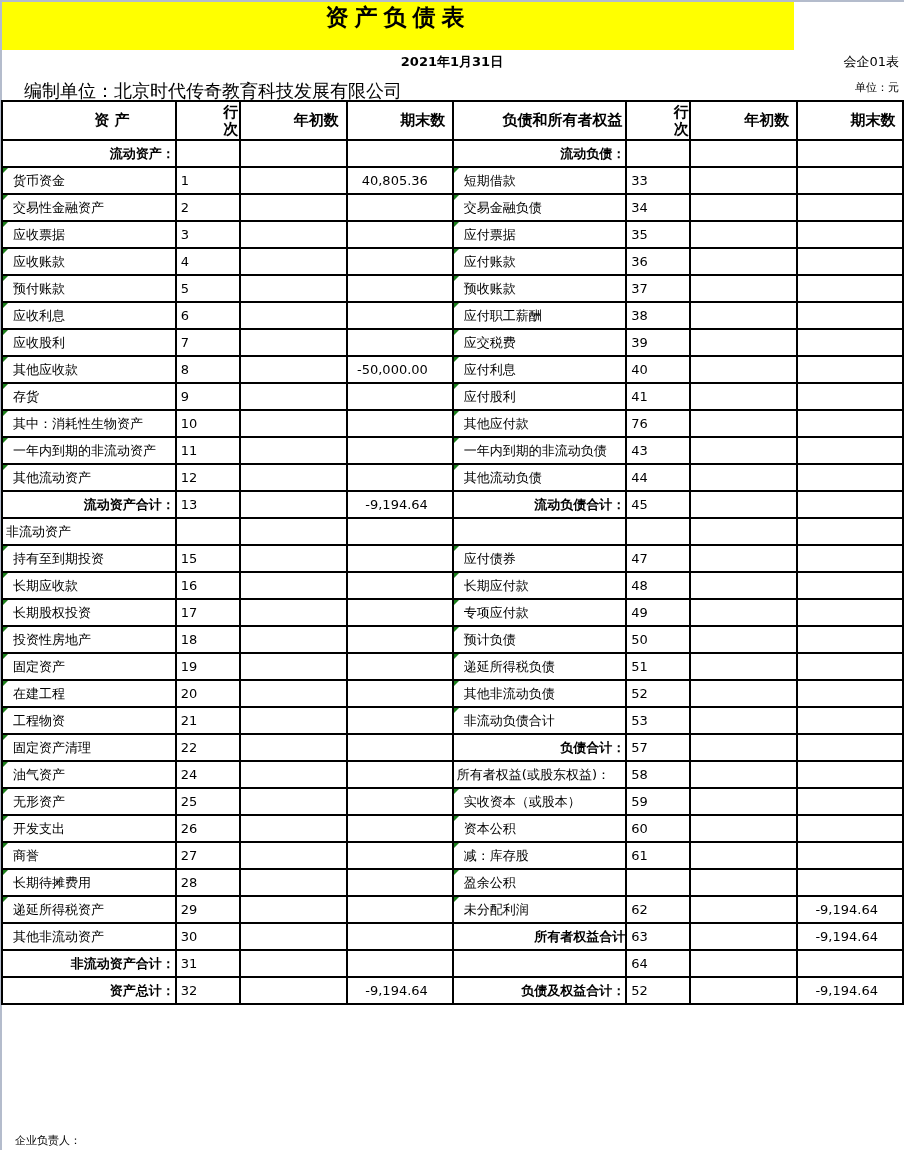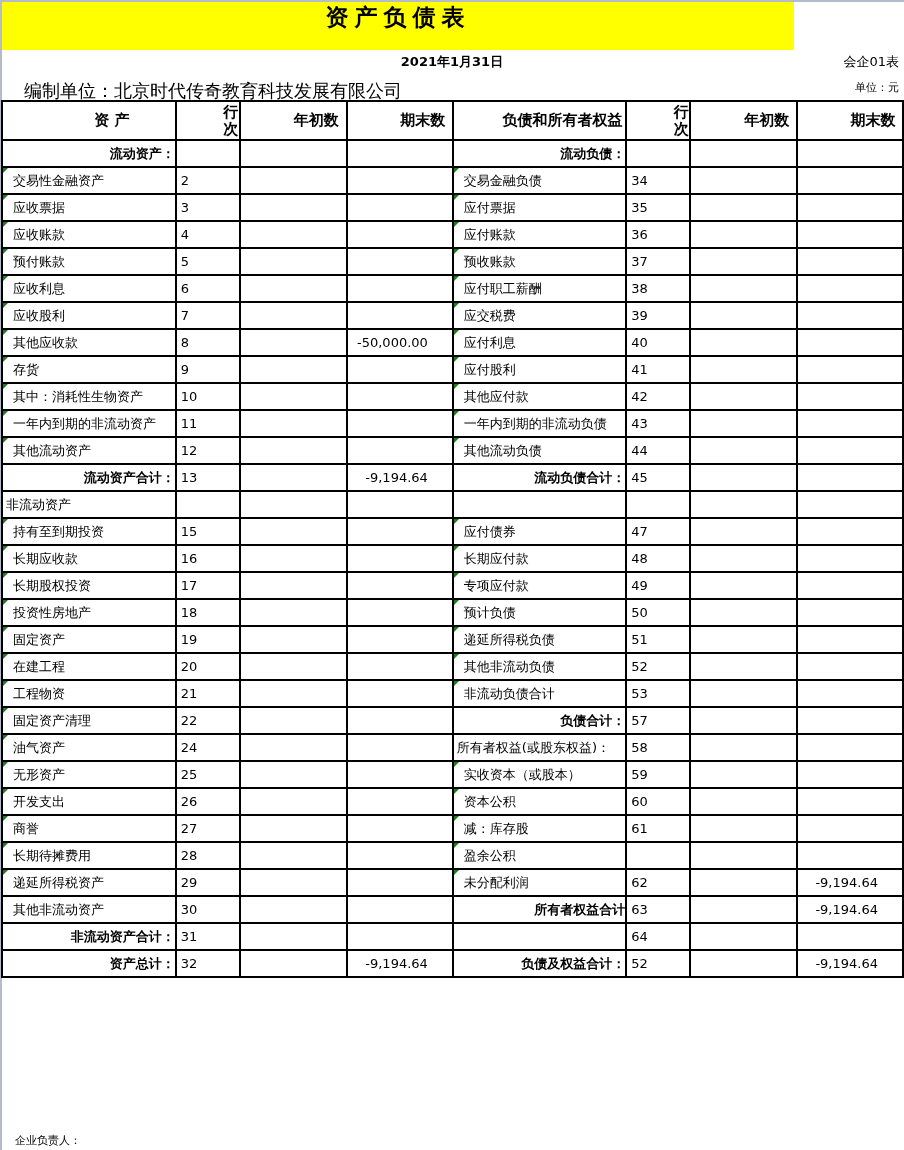--- a/index.html
+++ b/index.html
@@ -70,20 +70,30 @@
         <td class="label bold">流动资产：</td>
         <td class="num"></td>
         <td class="val"></td>
         <td class="val"></td>
         <td class="label bold">流动负债：</td>
         <td class="num"></td>
         <td class="val"></td>
         <td class="val"></td>
       </tr>
       <tr>
+        <td class="label ind mark">货币资金</td>
+        <td class="num">1</td>
+        <td class="val"></td>
+        <td class="val">40,805.36</td>
+        <td class="label ind mark">短期借款</td>
+        <td class="num">33</td>
+        <td class="val"></td>
+        <td class="val"></td>
+      </tr>
+      <tr>
         <td class="label ind mark">交易性金融资产</td>
         <td class="num">2</td>
         <td class="val"></td>
         <td class="val"></td>
         <td class="label ind mark">交易金融负债</td>
         <td class="num">34</td>
         <td class="val"></td>
         <td class="val"></td>
       </tr>
       <tr>
@@ -155,21 +165,21 @@
         <td class="num">41</td>
         <td class="val"></td>
         <td class="val"></td>
       </tr>
       <tr>
         <td class="label ind mark"> 其中：消耗性生物资产</td>
         <td class="num">10</td>
         <td class="val"></td>
         <td class="val"></td>
         <td class="label ind mark">其他应付款</td>
-        <td class="num">42</td>
+        <td class="num">76</td>
         <td class="val"></td>
         <td class="val"></td>
       </tr>
       <tr>
         <td class="label ind mark">一年内到期的非流动资产</td>
         <td class="num">11</td>
         <td class="val"></td>
         <td class="val"></td>
         <td class="label ind mark">一年内到期的非流动负债</td>
         <td class="num">43</td>

